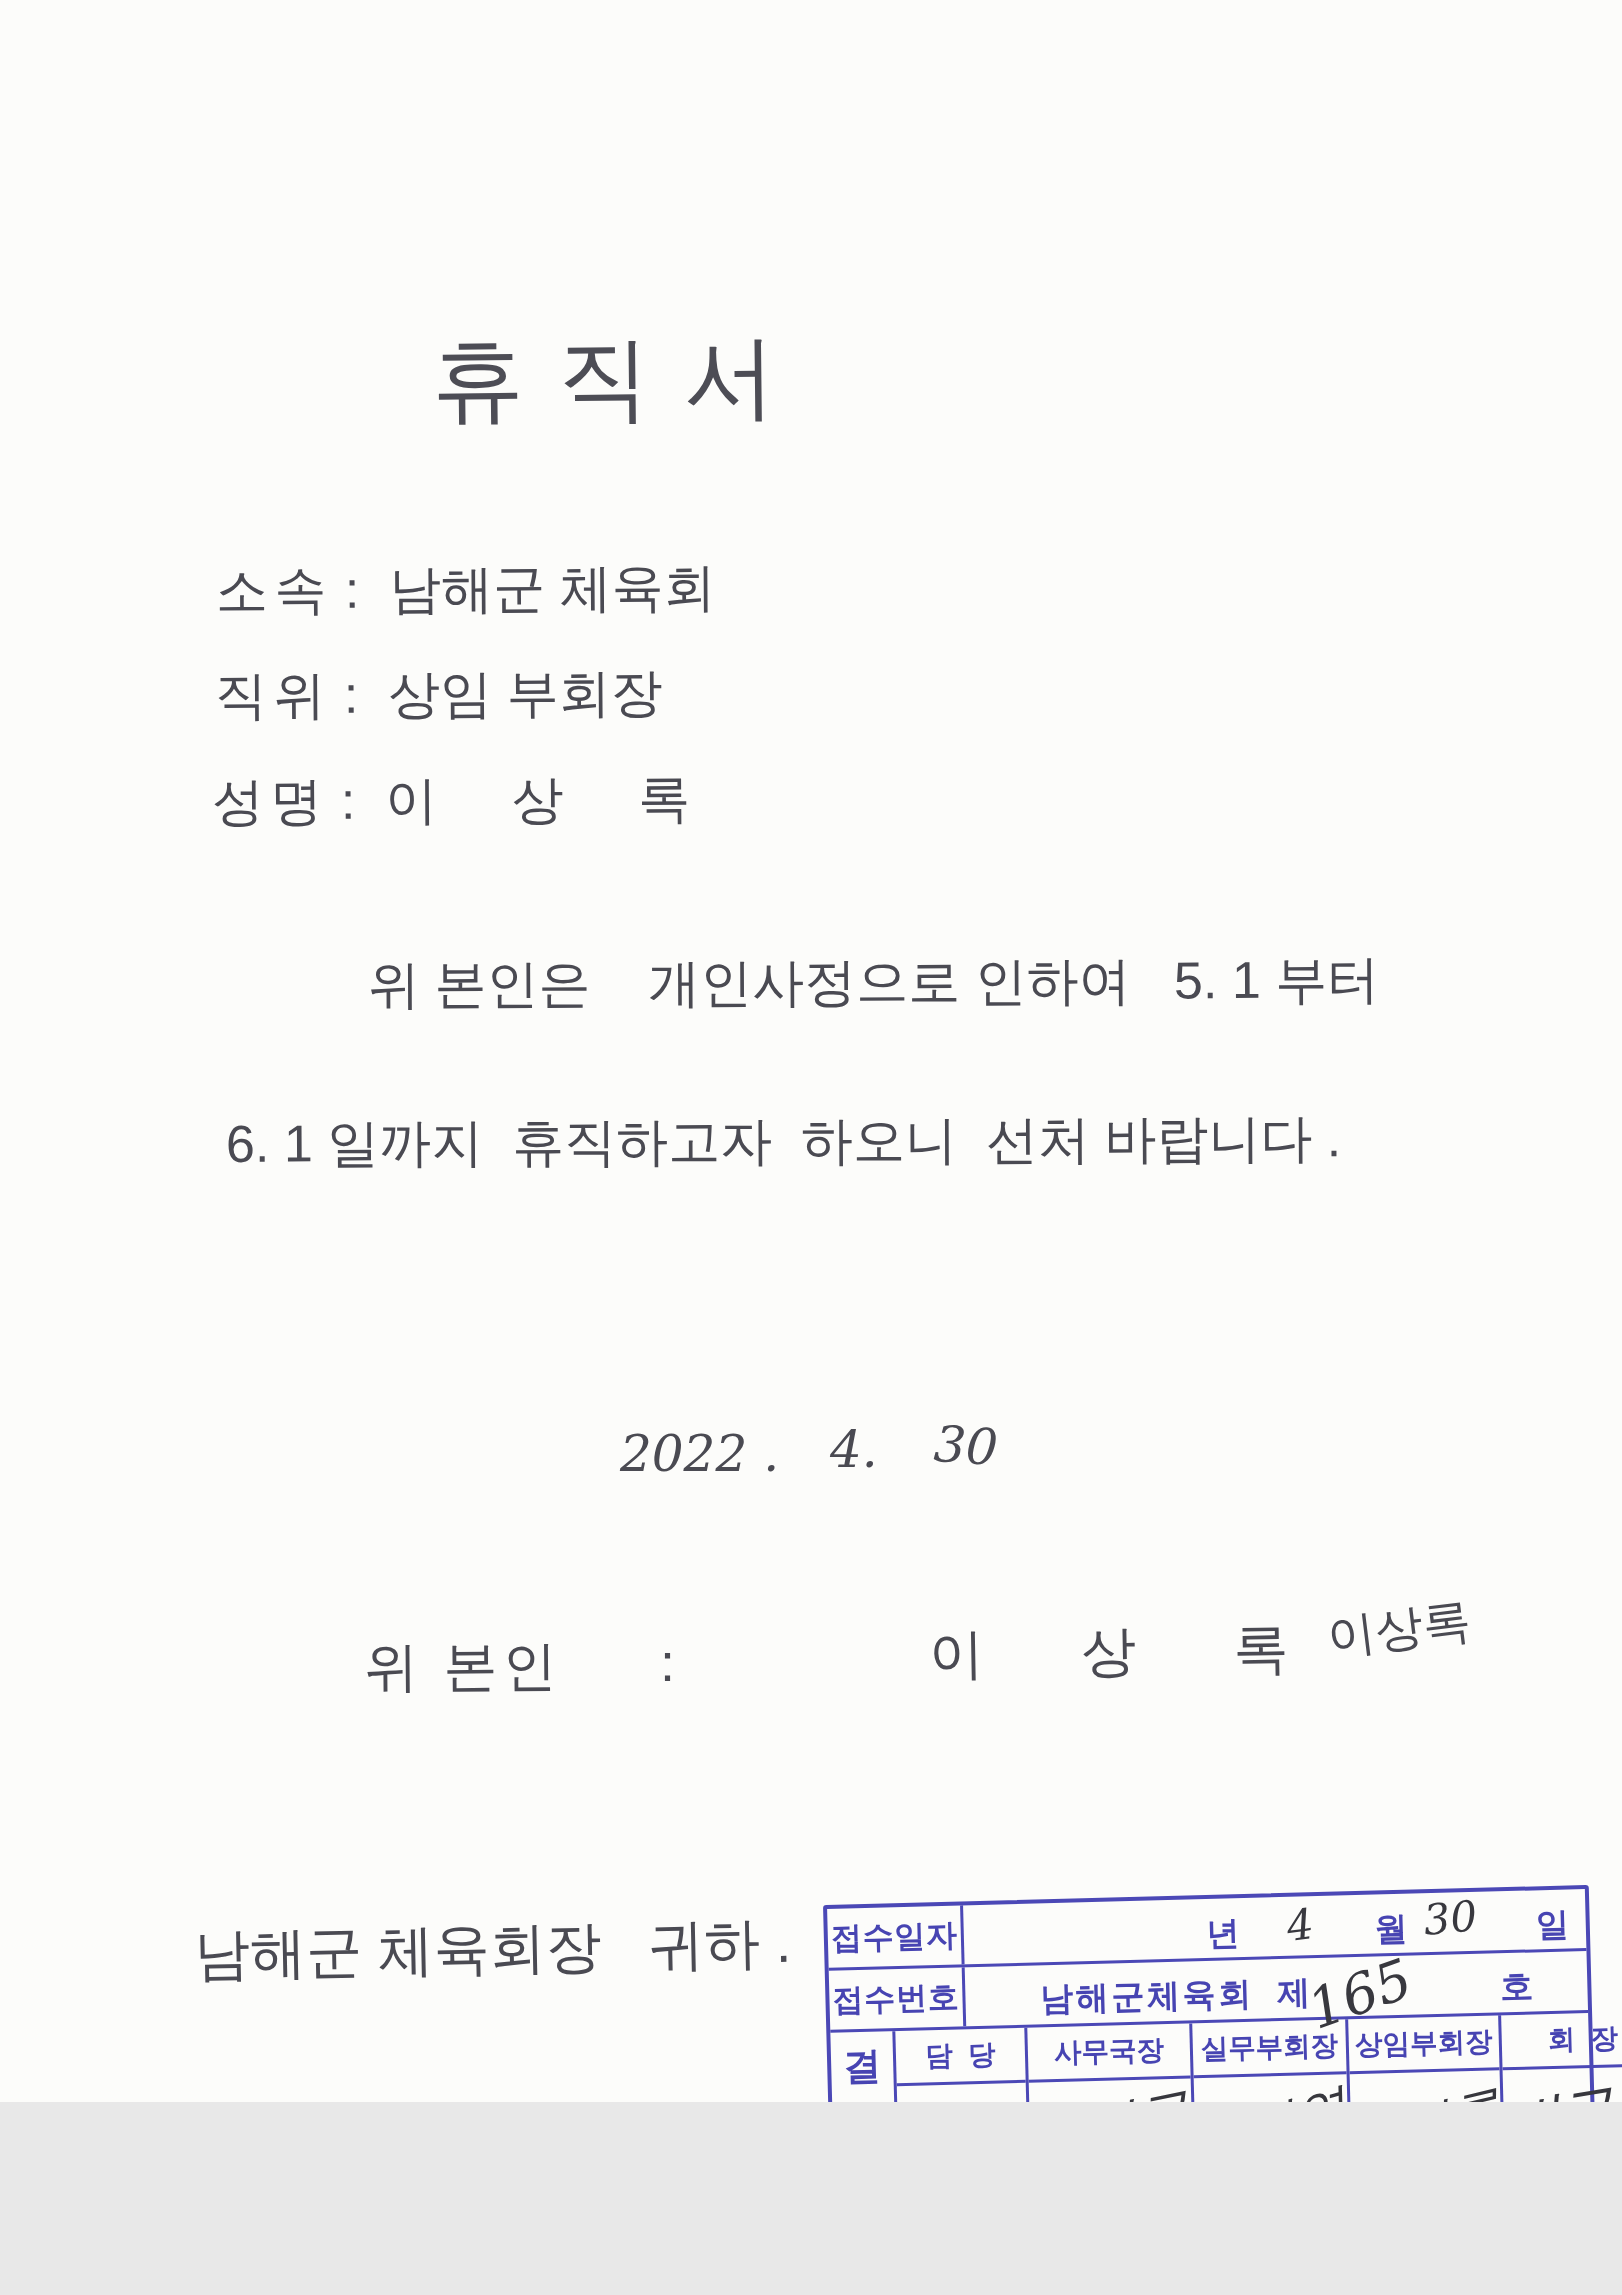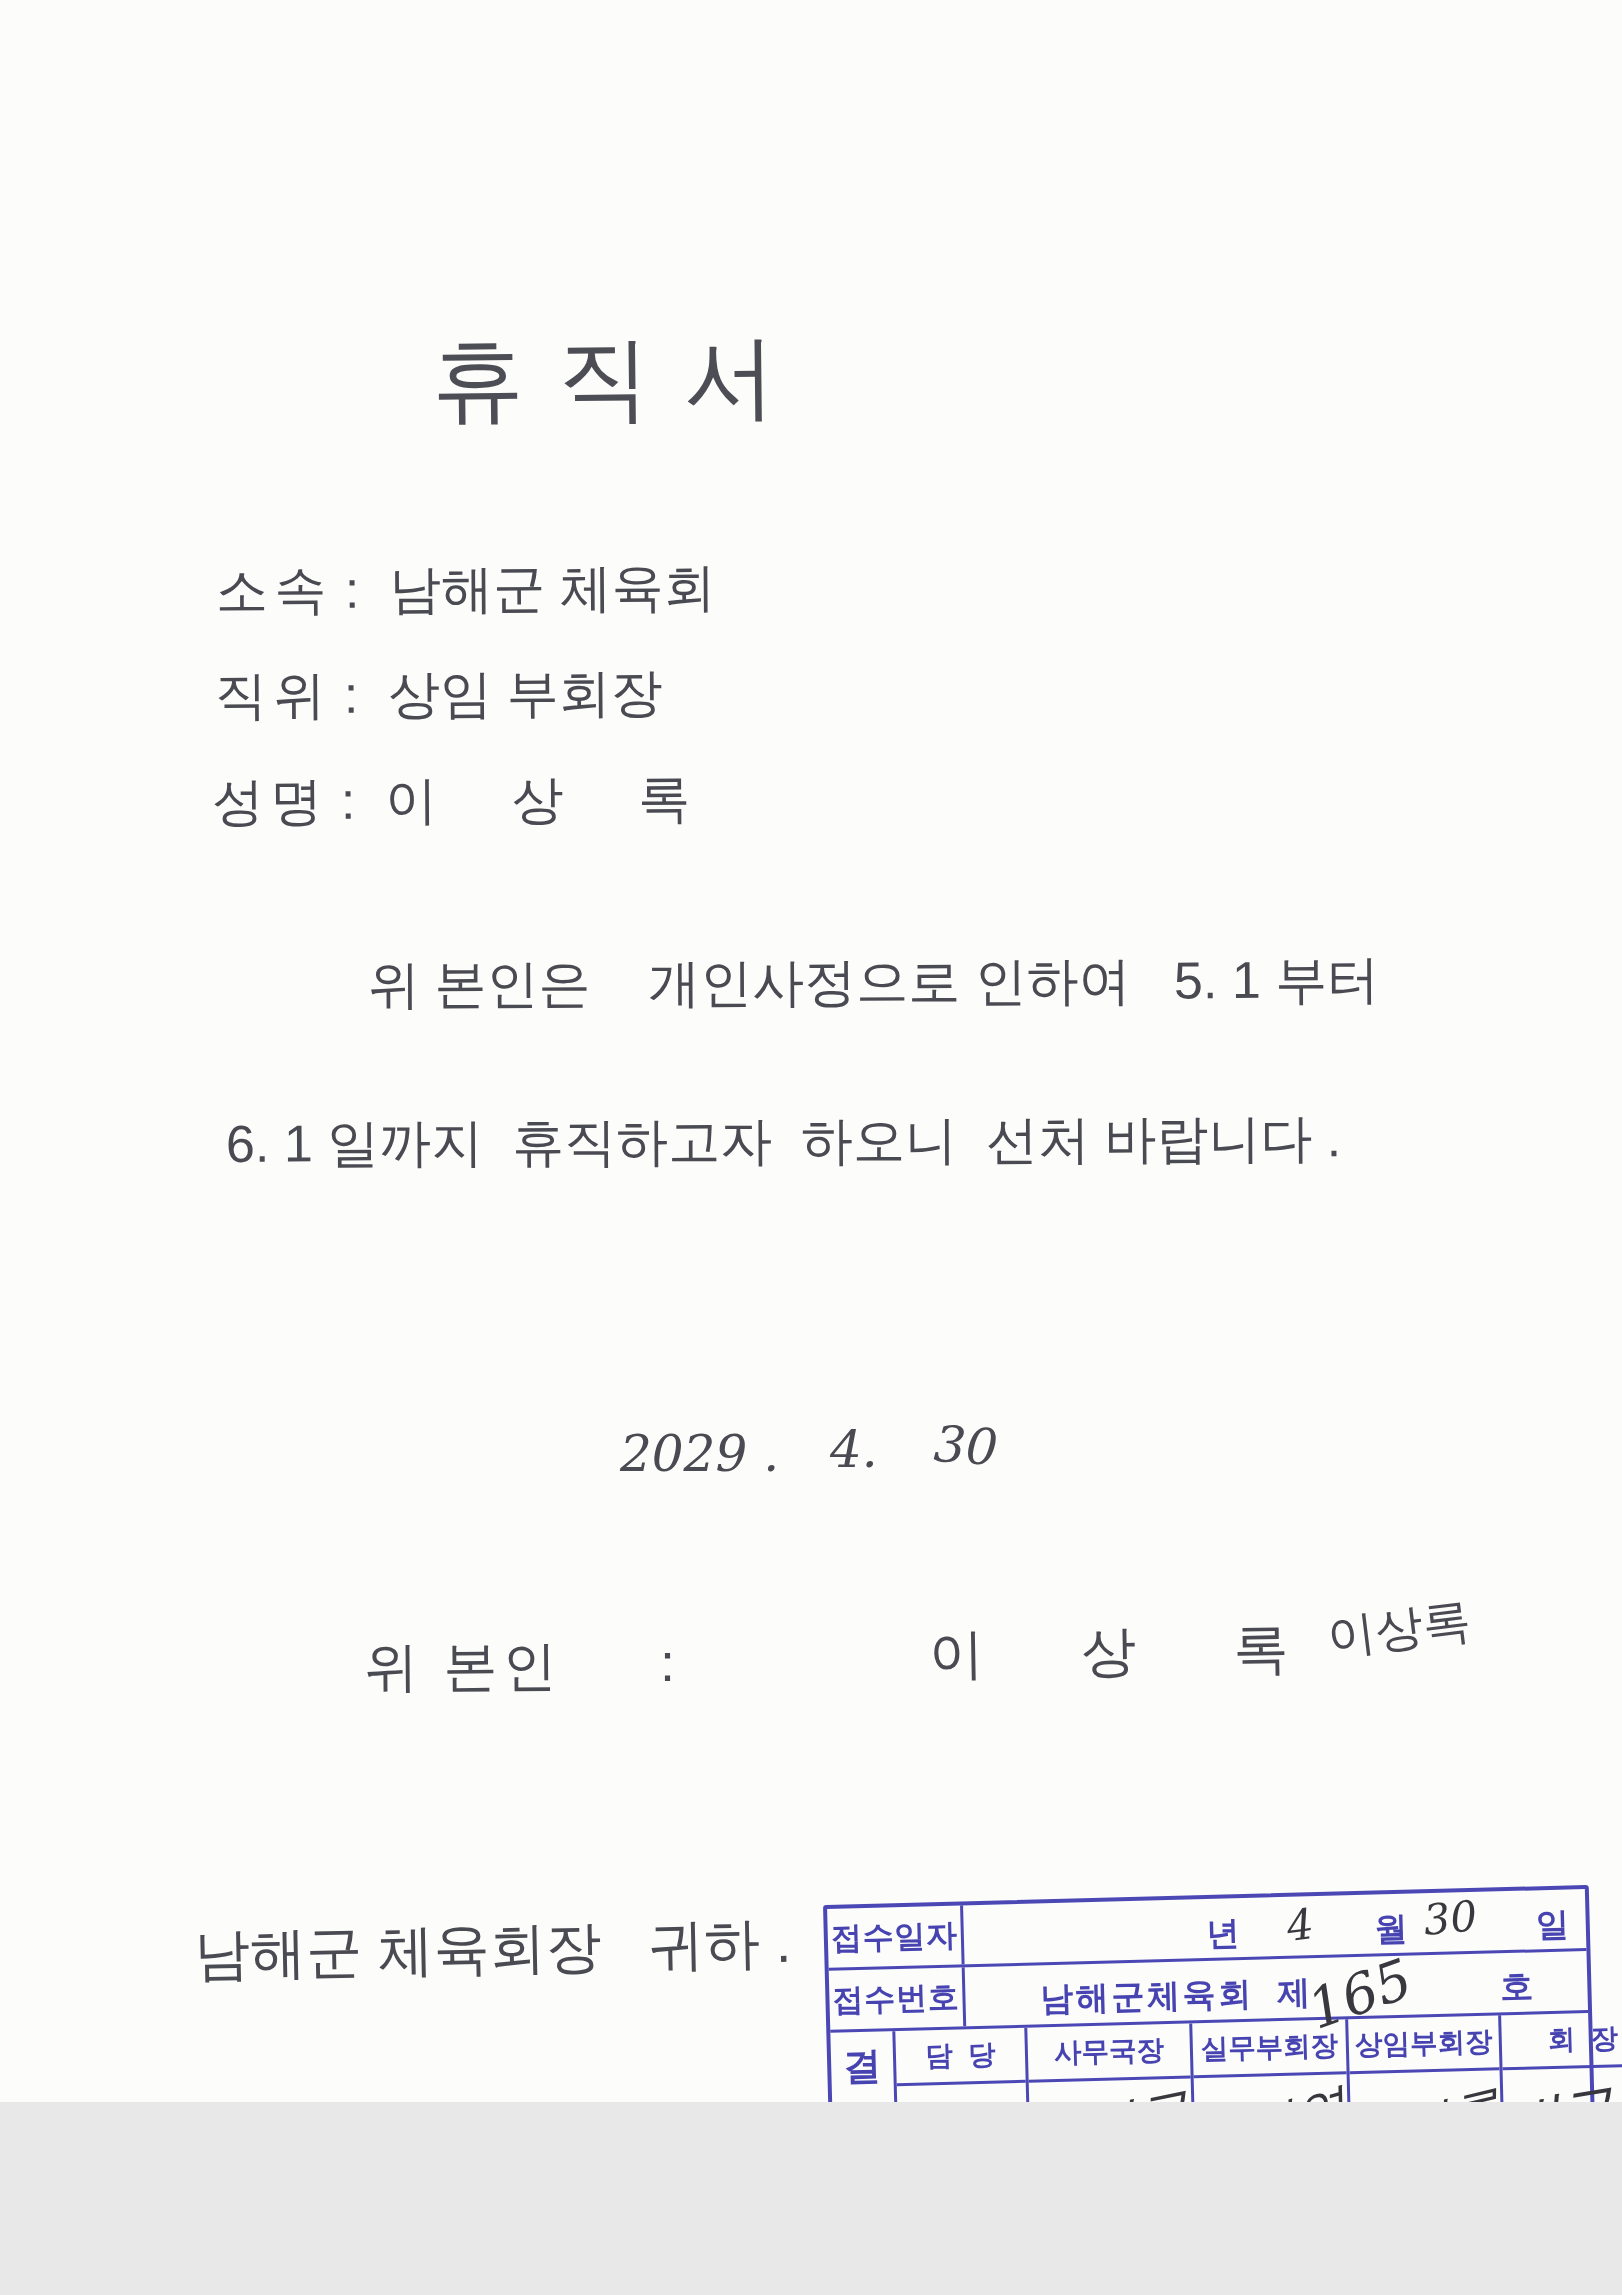--- a/index.html
+++ b/index.html
@@ -155,21 +155,21 @@
   </div>
   <div class="info-row info-row-3">
     <span class="field-label">성명</span>
     <span class="field-colon">:</span>
     <span class="field-value pre">이 상 록</span>
   </div>
 
   <div class="body-line body-line-1 pre">위 본인은    개인사정으로 인하여   5. 1 부터</div>
   <div class="body-line body-line-2 pre">6. 1 일까지  휴직하고자  하오니  선처 바랍니다 .</div>
 
-  <div class="date-part date-year hand">2029 .</div>
+  <div class="date-part date-year hand">2022 .</div>
   <div class="date-part date-month hand">4.</div>
   <div class="date-part date-day hand">30</div>
 
   <div class="declarant-label">위 본인</div>
   <div class="declarant-colon">:</div>
   <div class="declarant-name pre">이 상 록</div>
   <div class="declarant-signature">이상록</div>
 
   <div class="recipient pre">남해군 체육회장   귀하 .</div>
 

